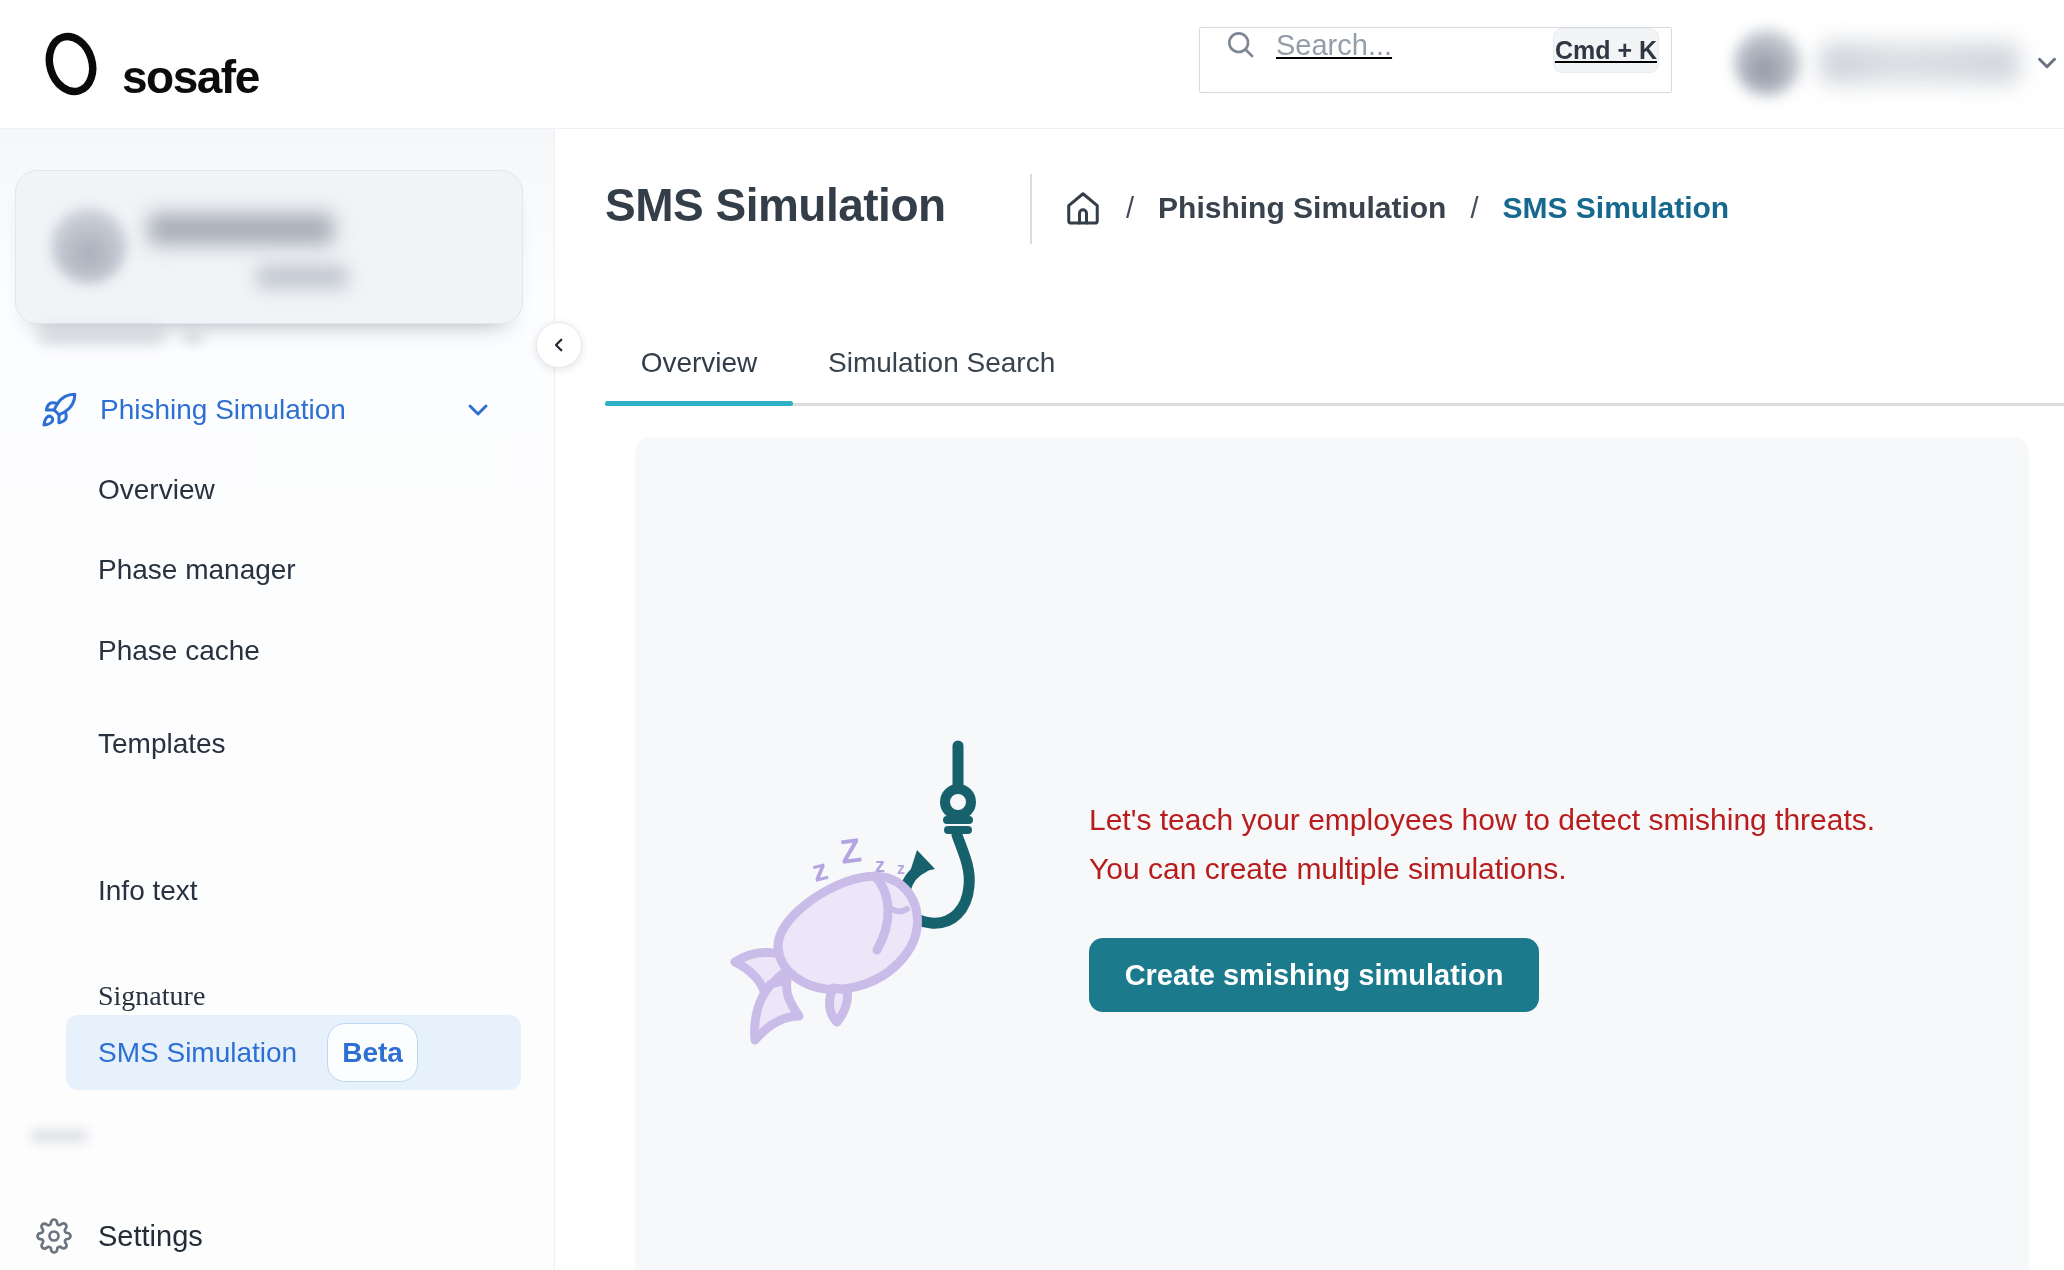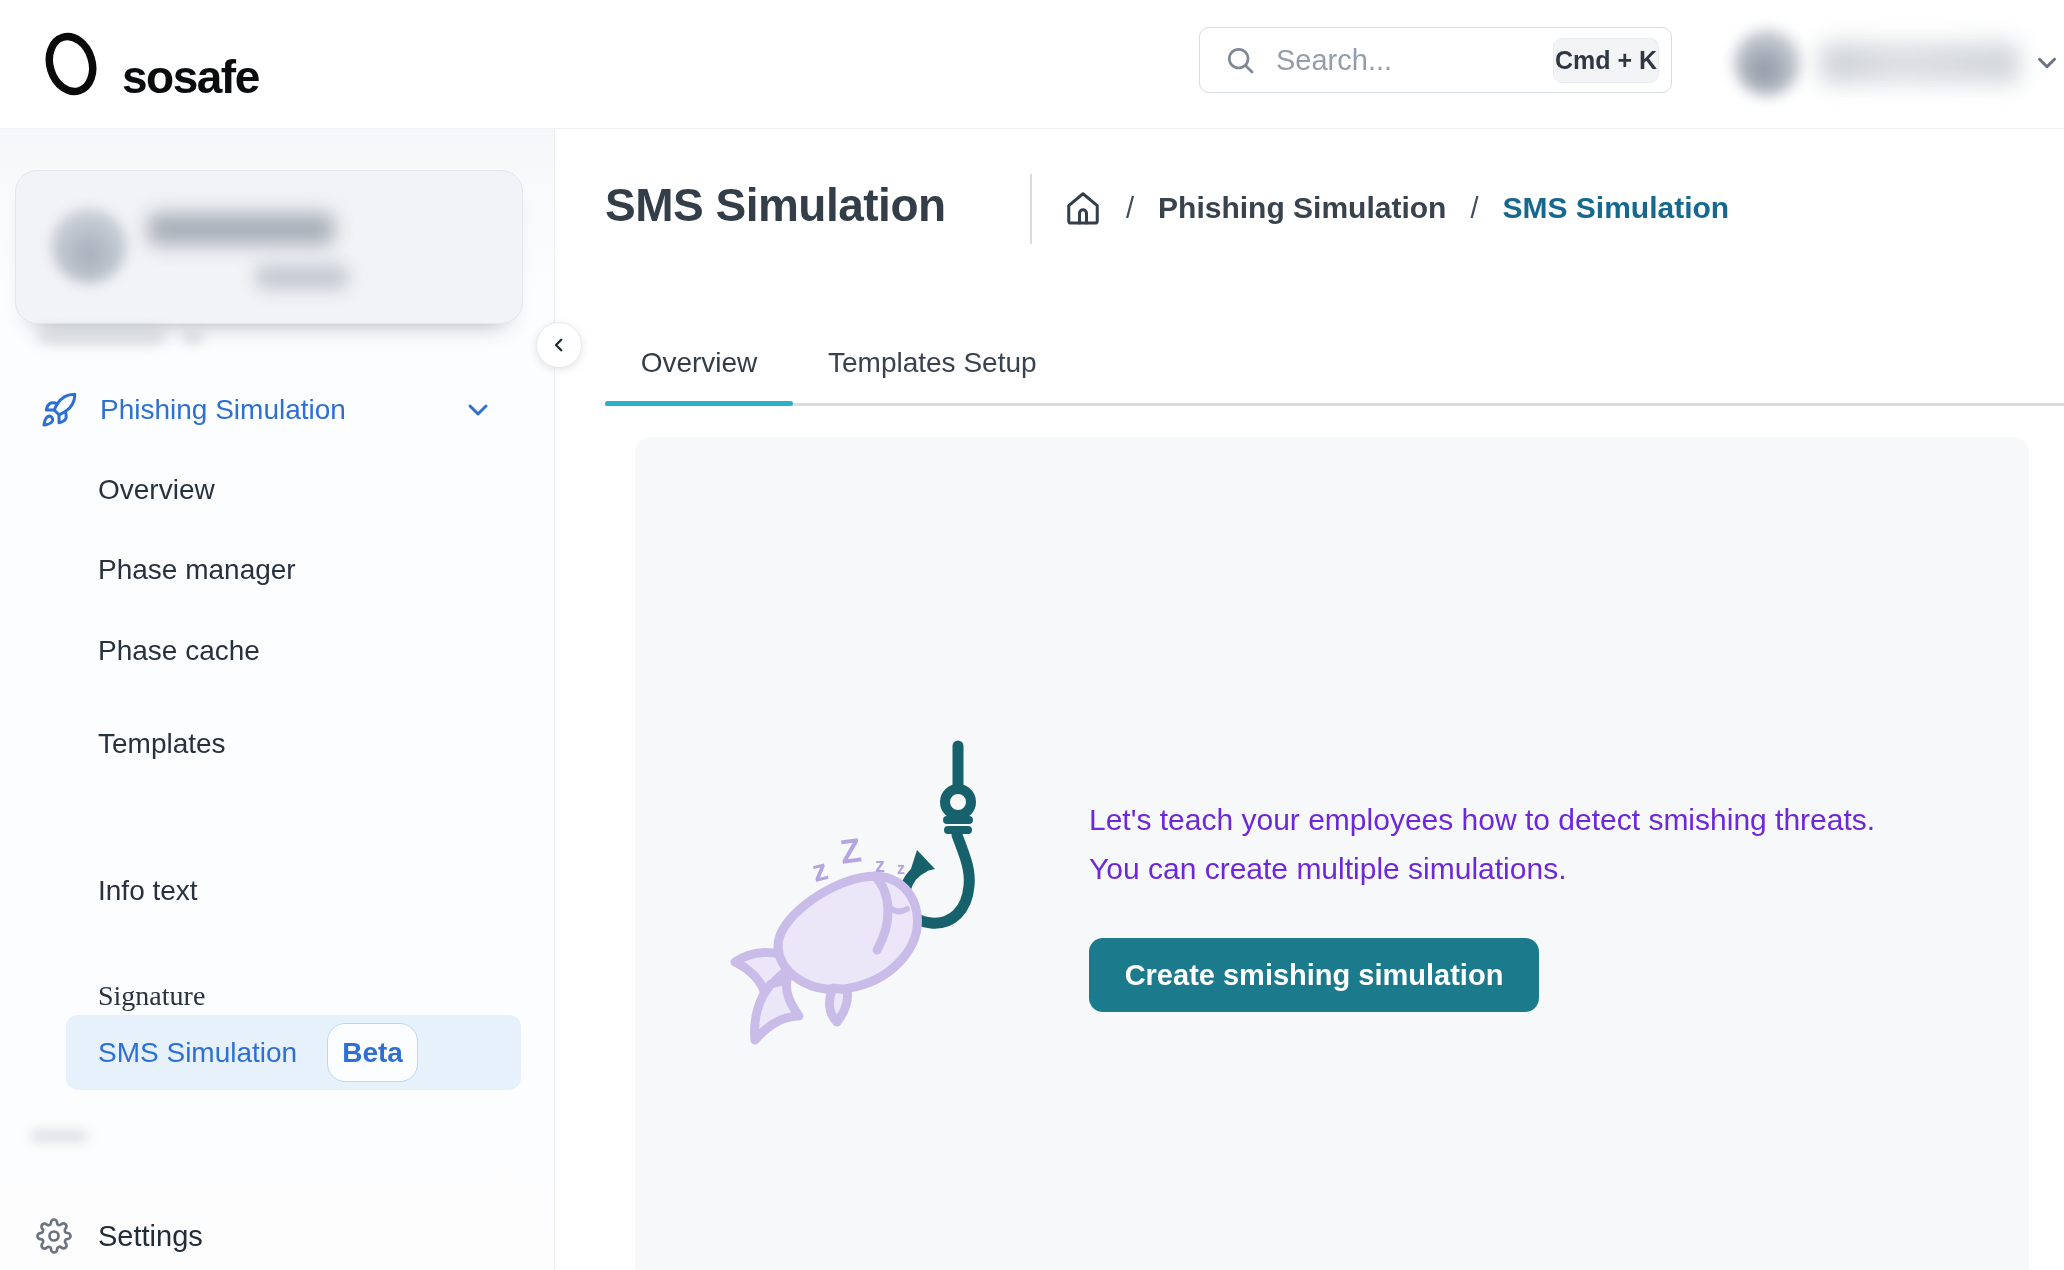--- a/index.html
+++ b/index.html
@@ -7,21 +7,21 @@
     width:2064px;height:1270px;position:relative;overflow:hidden;
     background:#ffffff;font-family:"Liberation Sans",sans-serif;
     -webkit-font-smoothing:antialiased;
   }
 
   
   .header{position:absolute;left:0;top:0;width:2064px;height:128px;background:#fff;border-bottom:1px solid #eff1f4;z-index:5;}
   .logo-wrap{position:absolute;left:30px;top:22px;display:flex;align-items:flex-end;}
   .logo-text{font-size:46px;font-weight:600;color:#0b0c0d;letter-spacing:-1.5px;margin-left:10px;}
   .search-bar{position:absolute;left:1199px;top:27px;width:473px;height:66px;background:#fff;
-    border:1.5px solid #d6dbe1;border-radius:10px;display:flex;align-items:center;box-sizing:border-box;}
+    border:1.5px solid #d6dbe1;border-radius:2px;display:flex;align-items:flex-start;box-sizing:border-box;text-decoration:underline;}
   .search-icon{margin-left:24px;flex:0 0 auto;display:flex;}
   .search-input{border:none;outline:none;background:transparent;flex:1;margin-left:18px;
     font-size:29px;color:#39434e;font-family:"Liberation Sans",sans-serif;min-width:0;}
   .search-input::placeholder{color:#949daa;}
   .kbd{margin-right:12px;background:#f3f4f6;border:1px solid #e9ebee;border-radius:9px;
     padding:7px 1px;font-size:25px;font-weight:700;color:#2e3742;white-space:nowrap;}
   .user-menu{position:absolute;left:1726px;top:20px;width:330px;height:86px;cursor:pointer;}
   .avatar-blur{position:absolute;left:8px;top:9px;width:67px;height:67px;border-radius:50%;
     background:radial-gradient(circle at 45% 60%, #8f97a3 0%, #b5bbc5 45%, #d6dade 80%);filter:blur(7px);}
   .name-blur{position:absolute;left:94px;top:22px;width:200px;height:42px;border-radius:10px;
@@ -72,21 +72,21 @@
   .bc-home{display:flex;cursor:pointer;}
 
   .tab-overview{position:absolute;left:605px;top:347px;width:188px;text-align:center;
     font-size:28px;font-weight:500;color:#323d48;cursor:pointer;}
   .tab-setup{position:absolute;left:828px;top:347px;font-size:28px;font-weight:400;color:#39434e;cursor:pointer;}
   .tab-track{position:absolute;left:605px;top:403px;right:0;height:3px;background:#dadcdf;}
   .tab-underline{position:absolute;left:605px;top:401px;width:188px;height:5px;background:#2bb0c5;border-radius:3px;z-index:1;}
 
   .card{position:absolute;left:635px;top:437px;width:1394px;height:920px;background:#f7f8fa;border-radius:16px;}
   .es-heading{position:absolute;left:454px;top:272px;font-size:42px;font-weight:700;color:#39424d;letter-spacing:-.3px;}
-  .es-body{position:absolute;left:454px;top:358px;font-size:30px;color:#6d28d9;line-height:49px;}
+  .es-body{position:absolute;left:454px;top:358px;font-size:30px;color:#b91c1c;line-height:49px;}
   .es-cta{position:absolute;left:454px;top:501px;width:450px;height:74px;border:none;border-radius:14px;
     background:#1b7b8d;color:#ffffff;font-size:29px;font-weight:700;font-family:"Liberation Sans",sans-serif;
     display:flex;align-items:center;justify-content:center;cursor:pointer;}
   .illustration{position:absolute;left:90px;top:303px;}
 </style>
 </head>
 <body>
 
 <div class="header">
   <div class="logo-wrap">
@@ -196,21 +196,21 @@
       <path d="M9.8 21.5v-6.2a2.2 2.2 0 0 1 4.4 0v6.2"></path>
     </svg>
   </span>
   <span class="bc-sep">/</span>
   <span class="bc-parent">Phishing Simulation</span>
   <span class="bc-sep">/</span>
   <span class="bc-current">SMS Simulation</span>
 </div>
 
 <div class="tab-overview">Overview</div>
-<div class="tab-setup">Templates Setup</div>
+<div class="tab-setup">Simulation Search</div>
 <div class="tab-track"></div>
 <div class="tab-underline"></div>
 
 <div class="card">
   <svg class="illustration" width="280" height="310" viewBox="0 0 280 310">
 
     <g stroke="#17616c" fill="none" stroke-linecap="round">
       <line x1="233" y1="6" x2="233" y2="45" stroke-width="11"></line>
       <circle cx="233" cy="62" r="13" stroke-width="10"></circle>
       <path d="M222 80 h22 M223 90 h20" stroke-width="8"></path>

